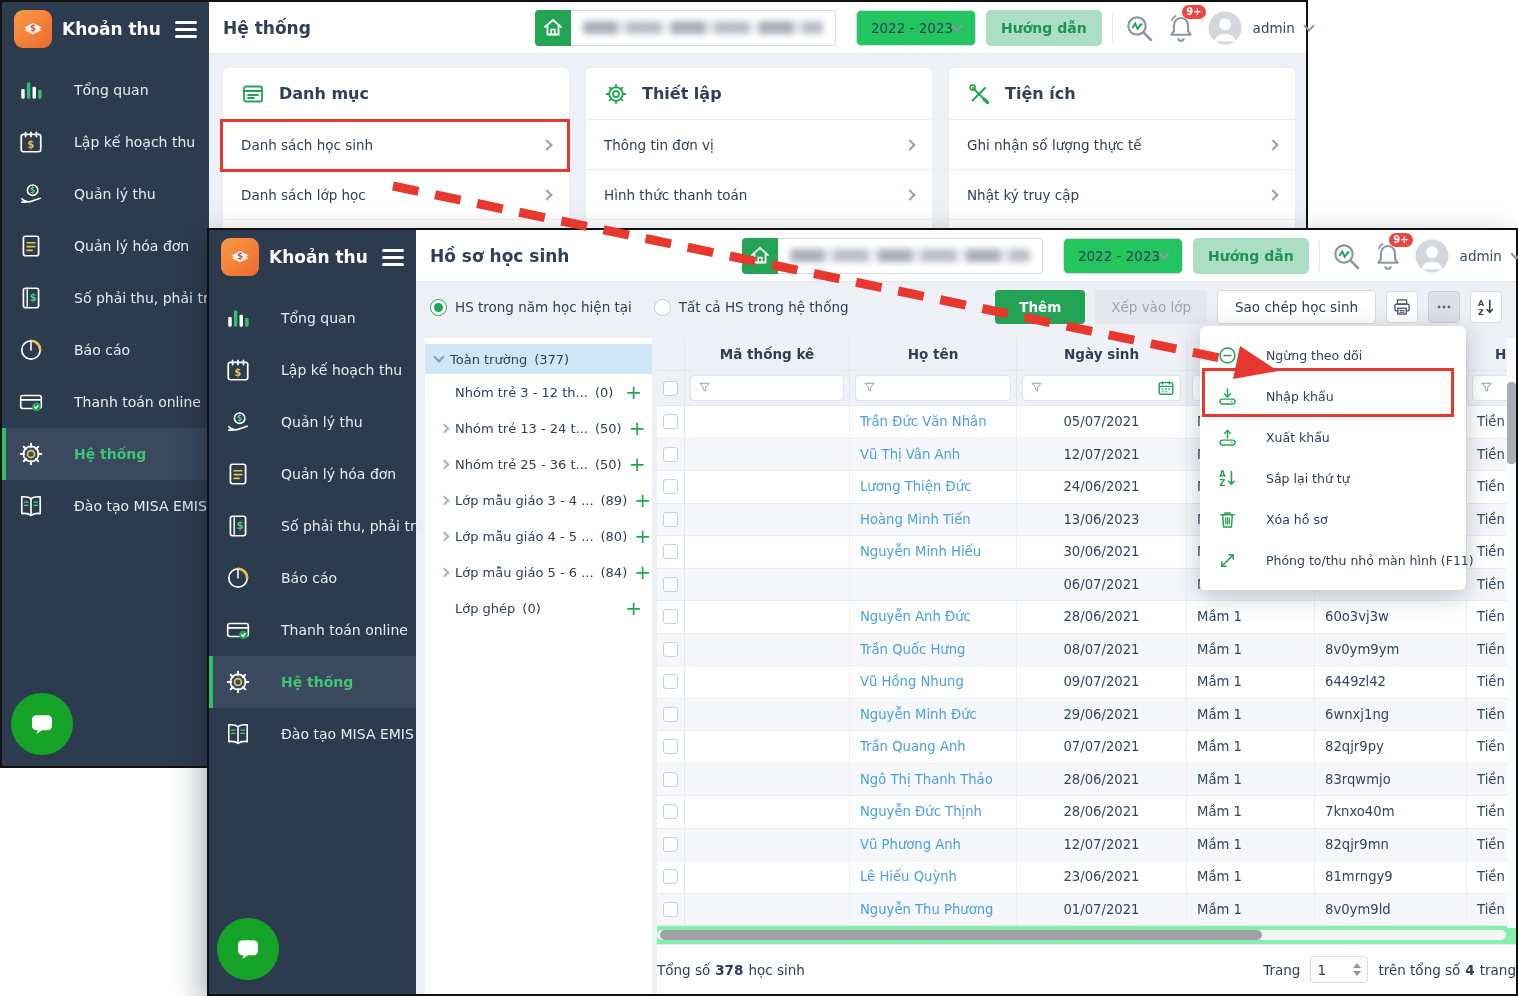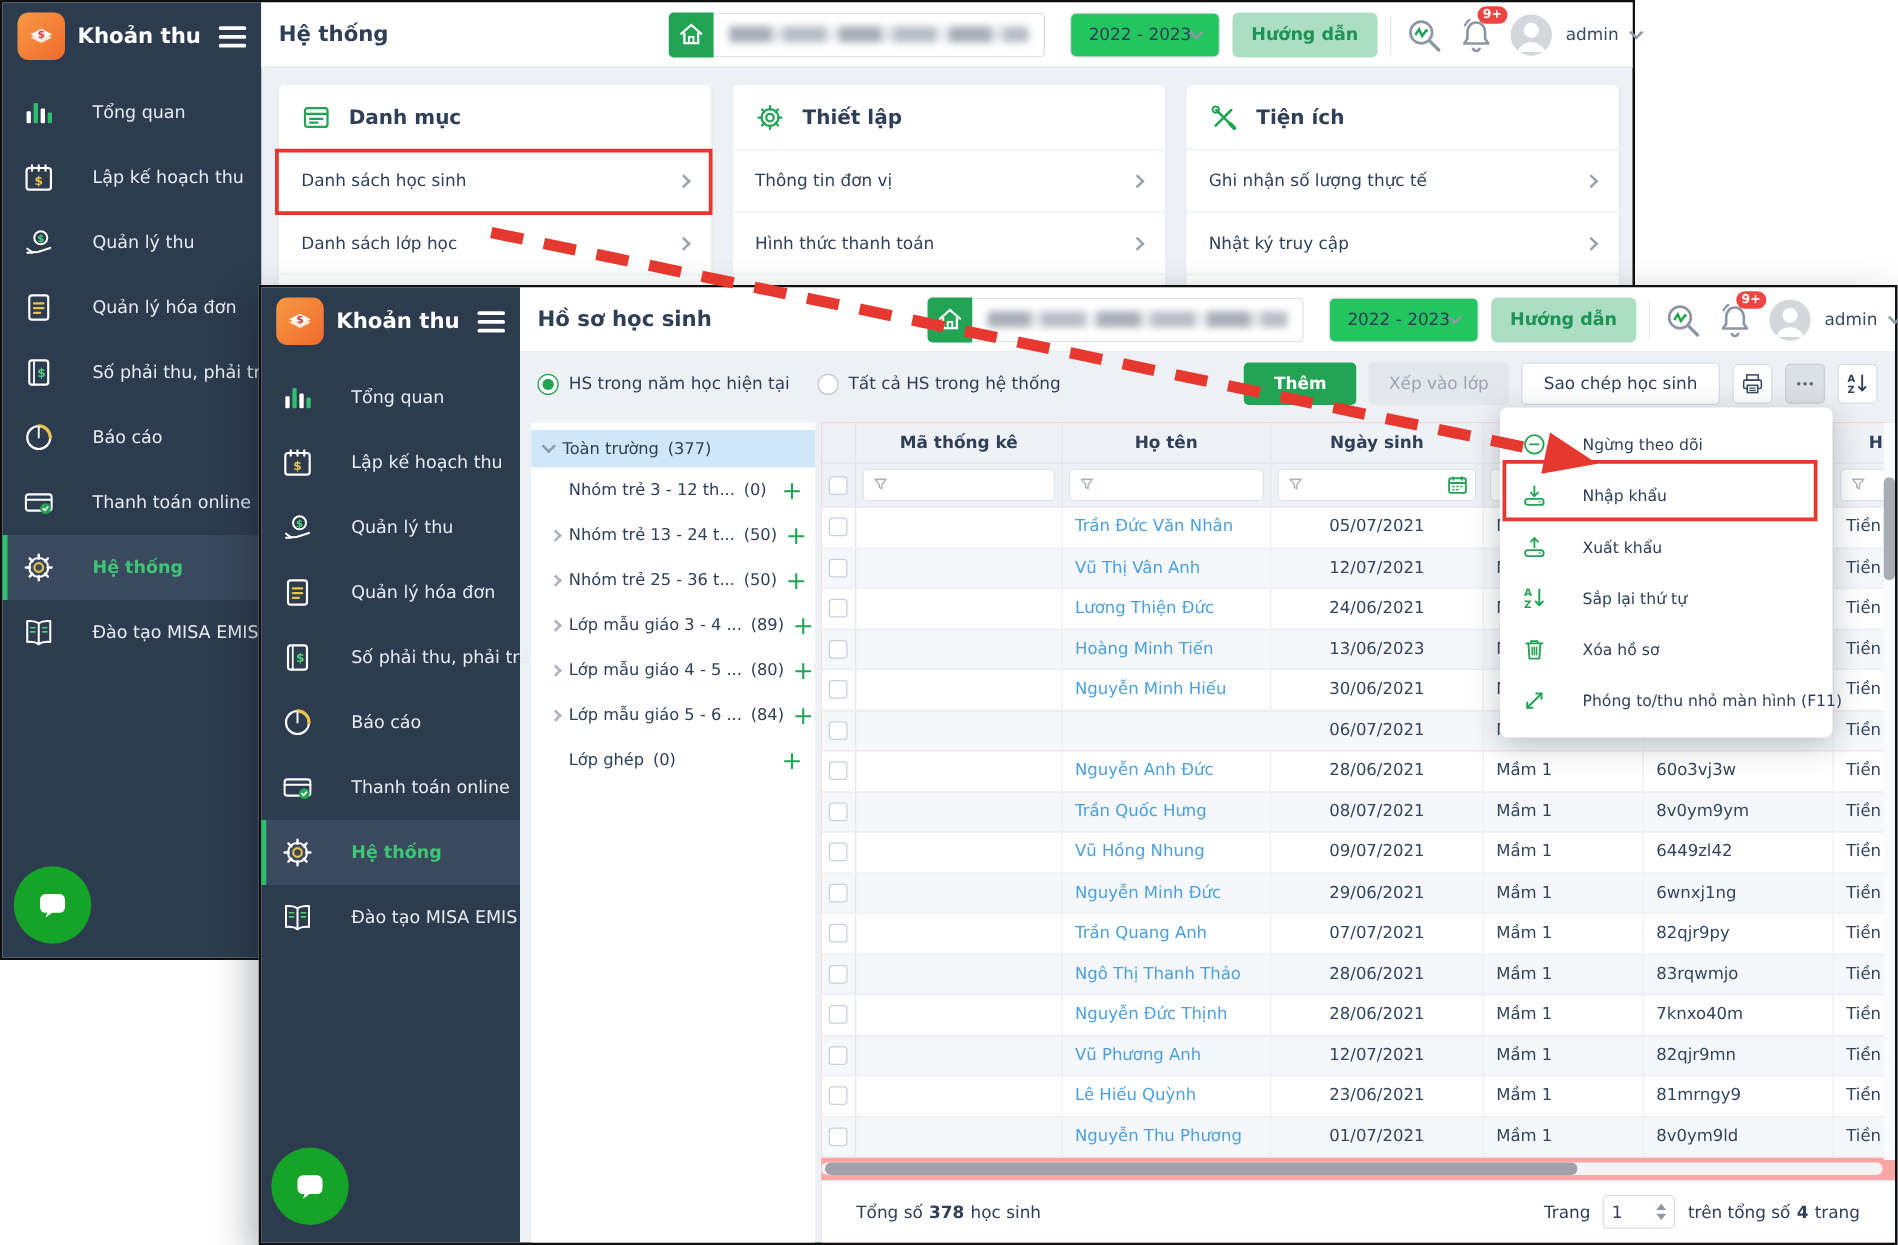--- a/index.html
+++ b/index.html
@@ -86,21 +86,21 @@
   .tree-root{height:30px;background:#cfe7f8;display:flex;align-items:center;padding:0 10px;gap:7px;color:#2f3f58;cursor:pointer;}
   .tree-item{height:36px;display:flex;align-items:center;padding:0 10px 0 16px;gap:7px;color:#2f3f58;cursor:pointer;white-space:nowrap;}
   .tree-item.indent{padding-left:42px;}
   .tree-chev{width:7px;height:7px;border-top:2px solid #aab2bd;border-right:2px solid #aab2bd;
     transform:rotate(45deg);flex:none;}
   .tree-chev.hidden{visibility:hidden;}
   .tree-plus{margin-left:auto;color:#23a455;font-size:20px;font-weight:400;line-height:20px;cursor:pointer;}
   .tree-count{color:#2f3f58;}
 
   
-  .table-panel{position:absolute;left:241px;right:0;top:108px;bottom:0;background:#fca5a5;overflow:hidden;}
+  .table-panel{position:absolute;left:241px;right:0;top:108px;bottom:0;background:#86efac;overflow:hidden;}
   .t-inner{width:940px;}
   .thead-row{display:flex;height:33px;background:#eef1f6;border-bottom:1px solid #e2e6ed;}
   .th{font-weight:bold;font-size:13.5px;color:#2f3f58;display:flex;align-items:center;justify-content:center;
     border-right:1px solid #e2e6ed;white-space:nowrap;}
   .th.left{justify-content:flex-start;padding-left:28px;}
   .filter-row{display:flex;height:35px;background:#eef1f6;border-bottom:1px solid #e2e6ed;}
   .fcell{border-right:1px solid #e2e6ed;display:flex;align-items:center;padding:0 5px;position:relative;}
   .finput{height:26px;width:100%;background:#fff;border:1px solid #dfe3ea;border-radius:4px;display:flex;
     align-items:center;padding:0 7px;gap:5px;}
   .cal-ic{position:absolute;right:11px;top:8px;width:18px;height:18px;}
@@ -110,21 +110,21 @@
   .td.center{justify-content:center;}
   .td.pad{padding-left:10px;}
   .name-link{color:#4ba0e0;cursor:pointer;}
   .cb{width:15px;height:15px;border:1.5px solid #c9cfd8;border-radius:3px;background:#fff;cursor:pointer;}
   .cbcell{width:28px;display:flex;align-items:center;justify-content:center;border-right:1px solid #e2e6ed;flex:none;}
   .hscroll{position:absolute;left:0;right:10px;top:592px;height:10px;background:#f3f4f6;border-radius:5px;}
   .hthumb{position:absolute;left:3px;top:0;width:602px;height:10px;background:#9fa3a9;border-radius:5px;cursor:pointer;}
   .vscroll{position:absolute;right:0;top:0;width:9px;height:590px;background:#fafbfc;}
   .vthumb{position:absolute;top:44px;right:0;width:9px;height:82px;background:#a9adb3;border-radius:4px;cursor:pointer;}
   .table-footer{position:absolute;left:0;right:0;bottom:0;height:50px;background:#fff;border-top:1px solid #e2e6ed;
-    display:flex;align-items:center;padding:0 28px;font-size:13.5px;color:#2f3f58;}
+    display:flex;align-items:center;padding:0 0;font-size:13.5px;color:#2f3f58;}
   .pg-box{width:58px;height:27px;border:1px solid #d7dce4;border-radius:4px;display:flex;align-items:center;
     padding:0 6px;margin:0 10px;background:#fff;}
   .pg-val{flex:1;font-size:13.5px;}
   .pg-spin{display:flex;flex-direction:column;gap:3px;cursor:pointer;}
   .pg-spin b{width:0;height:0;border-left:4px solid transparent;border-right:4px solid transparent;display:block;}
   .spin-up{border-bottom:5px solid #8e98a6;}
   .spin-down{border-top:5px solid #8e98a6;}
 
   
   .menu{position:absolute;left:1200px;top:326px;width:266px;background:#fff;border-radius:6px;

